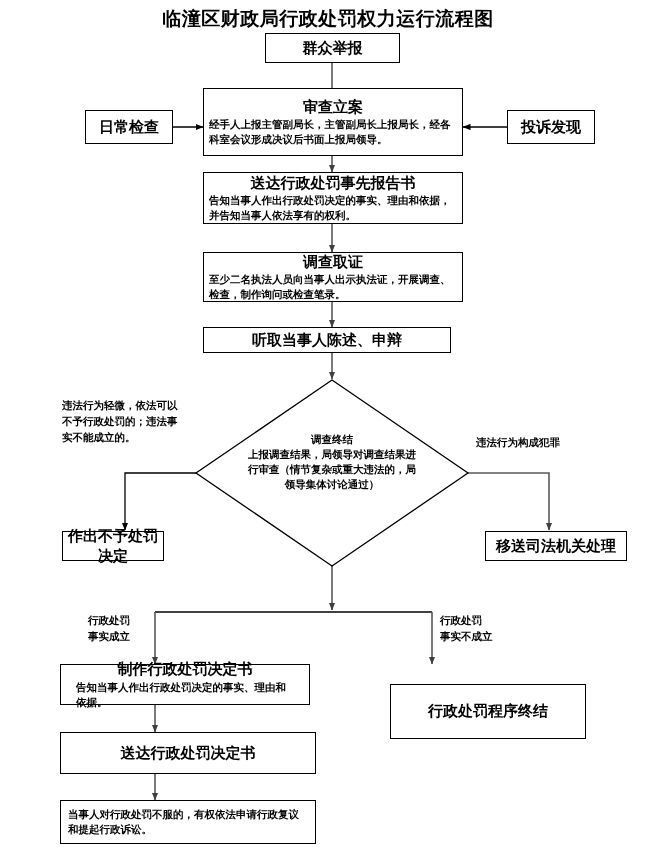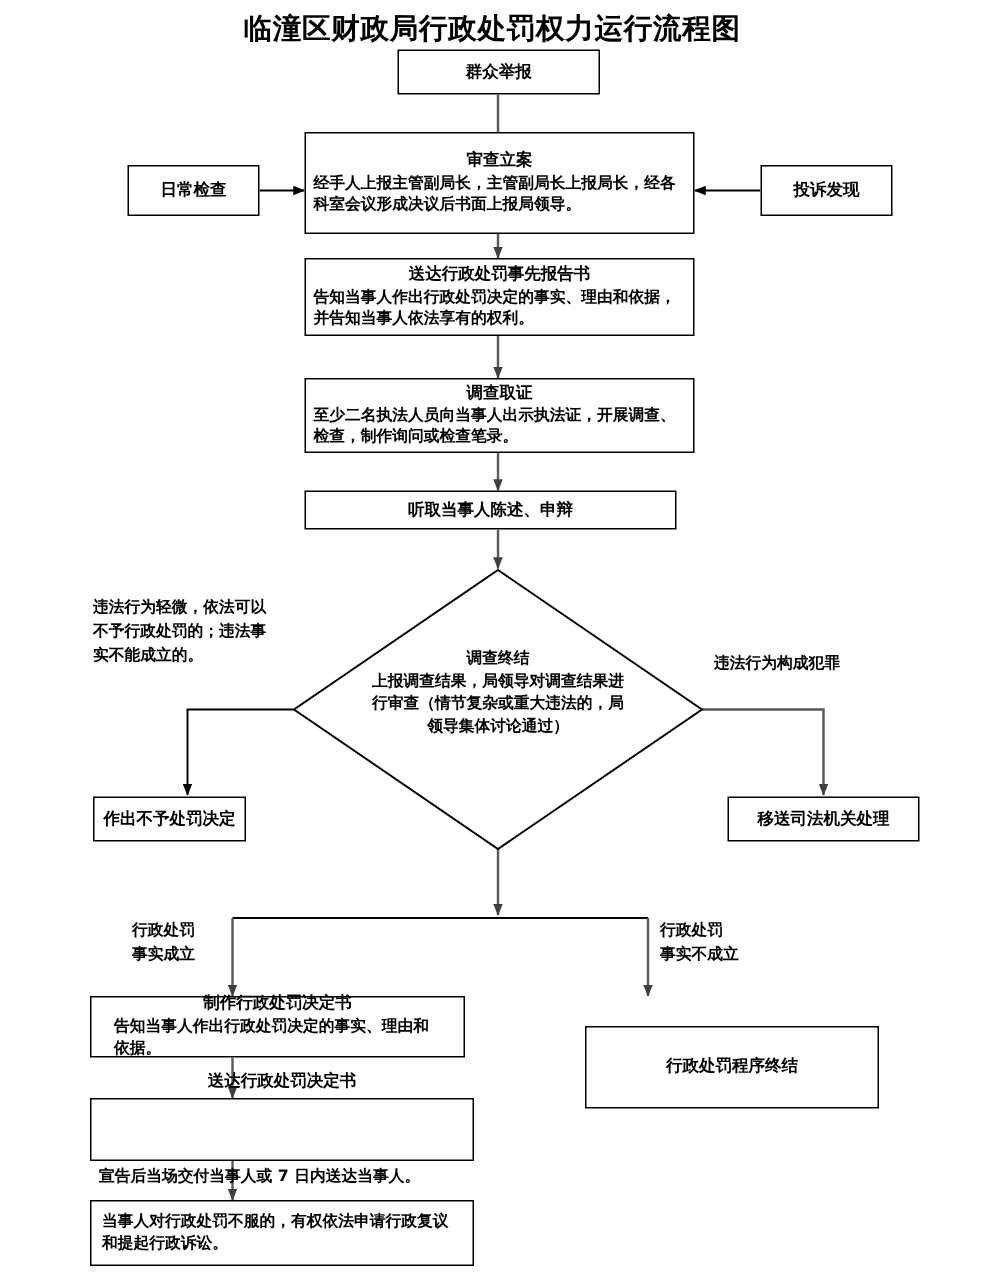--- a/index.html
+++ b/index.html
@@ -33,21 +33,21 @@
     border: 1.3px solid #000;
     background: #fff;
     color: #000;
     display: flex;
     flex-direction: column;
     justify-content: center;
     z-index: 3;
   }
   .box .hdr {
     text-align: center;
-    font-size: 11px;
+    font-size: 15px;
     font-weight: bold;
     line-height: 1.35;
   }
   .box .body {
     text-align: left;
     font-size: 10.5px;
     font-weight: bold;
     line-height: 1.42;
     padding: 0 3px;
   }
@@ -178,36 +178,35 @@
 
   <div class="diamond-text" style="left:245px; top:432px; width:174px;">
     <div>调查终结</div>
     <div>上报调查结果，局领导对调查结果进行审查（情节复杂或重大违法的，局领导集体讨论通过）</div>
   </div>
 
   <div class="box single" style="left:62px; top:531px; width:102px; height:30px;">
     <div class="hdr">作出不予处罚决定</div>
   </div>
 
-  <div class="box single" style="left:485px; top:531px; width:128px; height:30px;">
+  <div class="box single" style="left:485px; top:531px; width:142px; height:30px;">
     <div class="hdr">移送司法机关处理</div>
   </div>
 
   <div class="box" style="left:60px; top:664px; width:250px; height:41px; padding:2px 12px;">
     <div class="hdr">制作行政处罚决定书</div>
     <div class="body">告知当事人作出行政处罚决定的事实、理由和依据。</div>
   </div>
 
   <div class="box single" style="left:390px; top:684px; width:196px; height:55px;">
     <div class="hdr">行政处罚程序终结</div>
   </div>
 
   <div class="box" style="left:60px; top:732px; width:256px; height:42px; padding:2px 2px;gap:48px;">
     <div class="hdr">送达行政处罚决定书</div>
-    <div class="body">宣告后当场交付当事人或 7 日内送达当事人。</div>
   </div>
 
   <div class="box" style="left:60px; top:800px; width:256px; height:44px; padding:2px 4px;">
     <div class="body">当事人对行政处罚不服的，有权依法申请行政复议和提起行政诉讼。</div>
   </div>
 
   <div class="freetext ctr" style="left:62px; top:398px; width:165px;">违法行为轻微，依法可以
 不予行政处罚的；违法事
 实不能成立的。</div>
 

